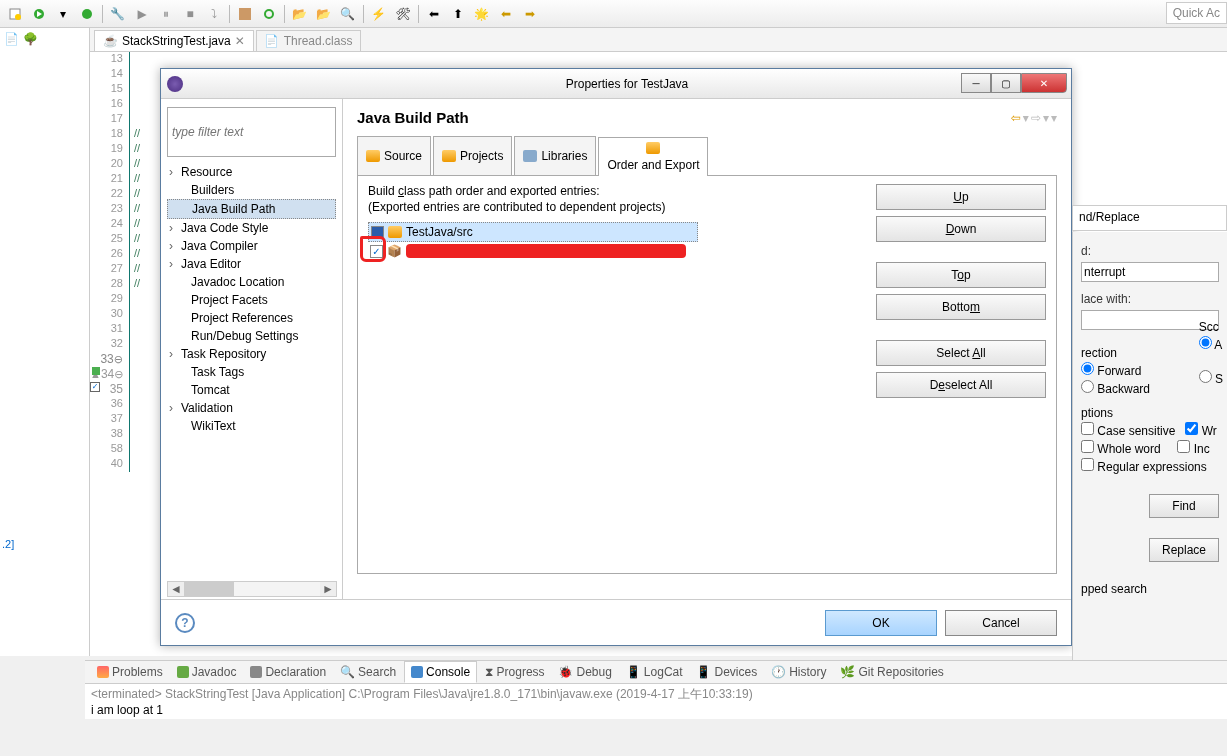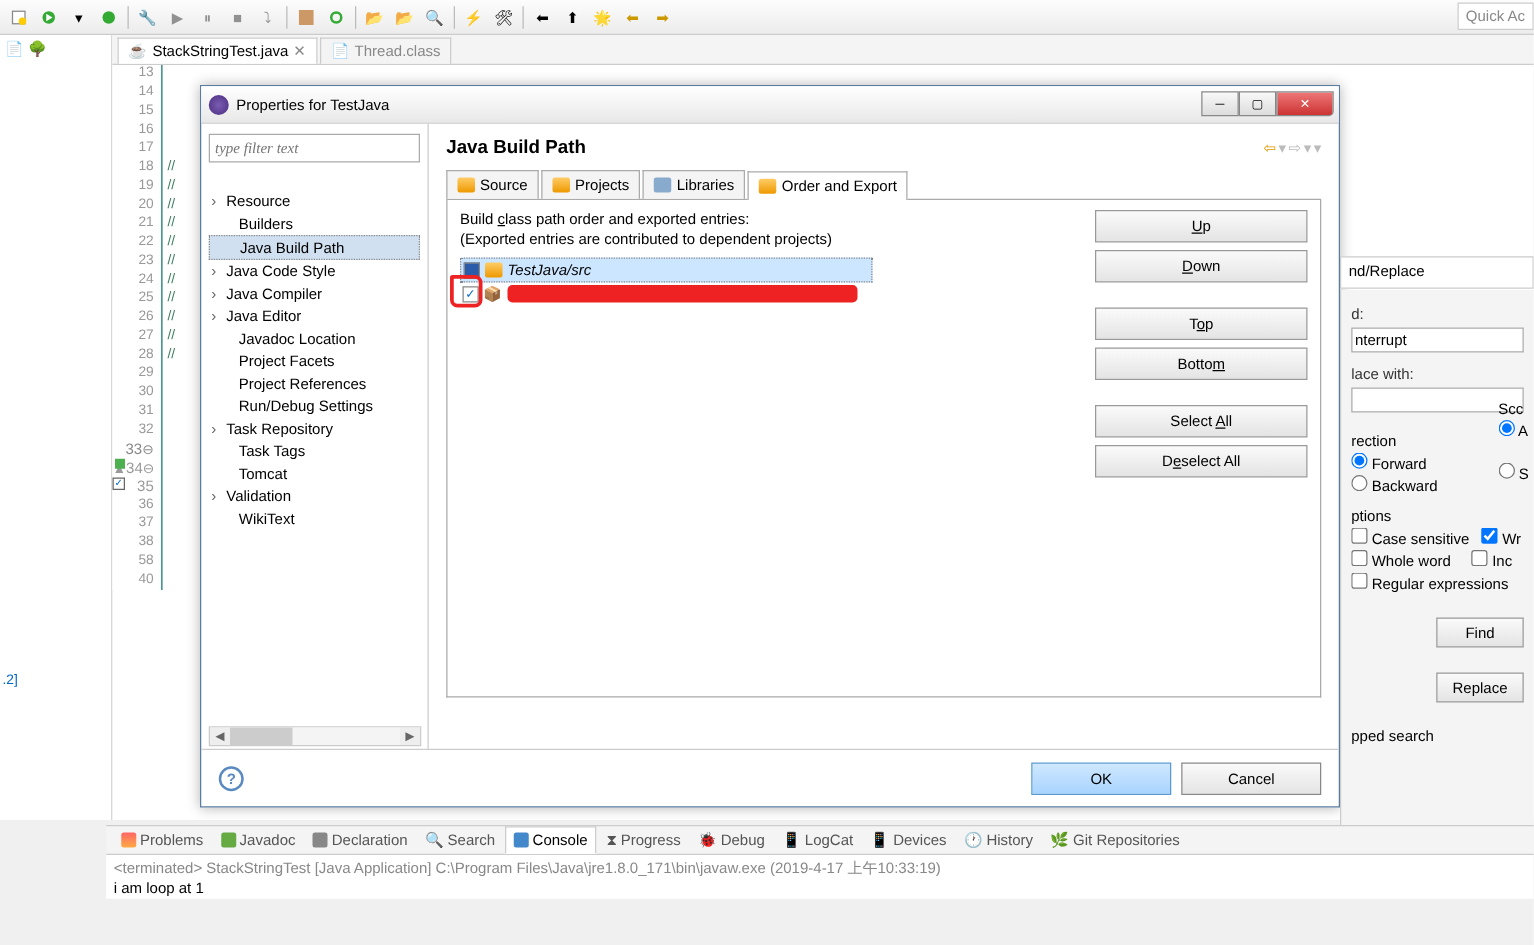--- a/index.html
+++ b/index.html
@@ -23,63 +23,63 @@
 
 .gutter { position: absolute; left: 0; top: 24px; width: 40px; background: #fff; border-right: 1px solid #0f766e; }
 .gutter .ln { height: 15px; text-align: right; padding-right: 6px; color: #999; font-size: 11px; position: relative; }
 .code-col { position: absolute; left: 44px; top: 24px; }
 .code-col .cl { height: 15px; color: #3f7f5f; font-size: 11px; }
 .marker-green { width: 8px; height: 8px; background: #4caf50; display: inline-block; position: absolute; left: 2px; }
 .marker-check { width: 10px; height: 10px; border: 1px solid #666; background: #fff; display: inline-block; position: absolute; left: 0px; font-size: 8px; text-align: center; line-height: 8px; color: #06c; }
 
 
 .dialog { position: absolute; left: 160px; top: 68px; width: 912px; height: 578px; background: #fff; border: 1px solid #5a7ca0; box-shadow: 0 0 10px rgba(0,0,0,0.3); }
-.dialog-title { height: 30px; background: linear-gradient(#fff, #e8e8e8); display: flex; align-items: center; padding: 0 6px; border-bottom: 1px solid #ccc; }
+.dialog-title { height: 30px; background: linear-gradient(#fff, #e8e8e8); display: flex; align-items: center; padding: 0 6px; border-bottom: 1px solid #ccc; text-align: center; }
 .dialog-title .ico { width: 16px; height: 16px; background: radial-gradient(#7a5cb0, #4a2c80); border-radius: 50%; margin-right: 6px; }
 .dialog-title .txt { flex: 1; }
 .win-btns { display: flex; position: absolute; right: 4px; top: 4px; }
 .win-btn { width: 30px; height: 20px; border: 1px solid #888; background: linear-gradient(#f8f8f8, #ddd); display: flex; align-items: center; justify-content: center; font-size: 10px; cursor: pointer; }
 .win-btn.close { background: linear-gradient(#e77, #c33); color: #fff; width: 46px; border-radius: 0 0 4px 0; }
 
 .dialog-body { display: flex; height: 500px; }
 .dialog-nav { width: 182px; border-right: 1px solid #ccc; padding: 8px 6px; }
-.filter-input { width: 100%; border: 1px solid #aaa; padding: 3px 4px; color: #888; font-style: italic; margin-bottom: 22px; font-family: Liberation Serif, serif; }
+.filter-input { width: 100%; border: 1px solid #aaa; padding: 17px 4px; color: #888; font-style: italic; margin-bottom: 6px; }
 .nav-item { padding: 2px 4px 2px 14px; cursor: pointer; white-space: nowrap; overflow: hidden; position: relative; }
 .nav-item.expandable::before { content: '›'; position: absolute; left: 2px; color: #666; }
 .nav-item.selected { background: #d0e0f0; border: 1px dotted #888; }
 .nav-item.indent { padding-left: 24px; }
 .red-underline { border-bottom: 2px solid #e22; }
 .nav-scroll { position: absolute; bottom: 48px; left: 6px; width: 170px; height: 16px; border: 1px solid #ccc; display: flex; }
 .nav-scroll .arr { width: 16px; background: #eee; text-align: center; line-height: 14px; color: #666; }
 .nav-scroll .track { flex: 1; background: #f4f4f4; }
 .nav-scroll .thumb { width: 50px; height: 100%; background: #ccc; }
 
 .dialog-content { flex: 1; padding: 10px 14px; position: relative; }
 .page-header { display: flex; align-items: center; justify-content: space-between; margin-bottom: 10px; }
 .page-header h2 { font-size: 15px; font-weight: bold; }
 .nav-arrows { display: flex; gap: 2px; }
 .nav-arrows span { font-size: 12px; color: #d90; cursor: pointer; }
 .nav-arrows .dim { color: #bbb; }
 
 .tab-row { display: flex; border-bottom: 1px solid #aaa; }
 .content-tab { padding: 4px 8px; border: 1px solid #aaa; border-bottom: none; background: #f4f4f4; margin-right: 2px; display: flex; align-items: center; gap: 4px; cursor: pointer; }
-.content-tab.active { background: #fff; position: relative; top: 1px; }
+.content-tab.active { background: #fff; position: relative; top: 1px; flex-direction: column; }
 .content-tab .ico { width: 14px; height: 12px; display: inline-block; }
 .ico-folder { background: linear-gradient(#fc6, #e90); border-radius: 2px; }
 .ico-proj { background: linear-gradient(#fc6, #e90); border-radius: 2px; }
 .ico-lib { background: #8ac; border-radius: 2px; }
 .ico-order { background: linear-gradient(#fc6, #e90); border-radius: 2px; position: relative; }
 
 .tab-body { border: 1px solid #aaa; border-top: none; height: 398px; padding: 8px 10px; display: flex; gap: 24px; }
 .list-area { flex: 1; }
 .desc { margin-bottom: 2px; }
 .desc2 { margin-bottom: 8px; }
 .list-box { }
 .list-row { display: flex; align-items: center; gap: 4px; padding: 2px; }
-.list-row.selhl { background: #cde6ff; border: 1px dotted #888; width: 330px; font-style: italic; }
+.list-row.selhl { background: #cde6ff; border: 1px dotted #888; width: 330px; }
 .chk { width: 13px; height: 13px; border: 1px solid #888; background: #fff; display: inline-flex; align-items: center; justify-content: center; font-size: 10px; color: #06c; }
 .chk.blue-filled { background: #2a5caa; }
 .redacted { width: 280px; height: 14px; background: #e22; border-radius: 4px; position: relative; }
 .red-circle { position: absolute; left: -8px; top: -6px; width: 26px; height: 26px; border: 3px solid #e22; border-radius: 6px; border-top-left-radius: 2px; }
 
 .btn-col { width: 170px; display: flex; flex-direction: column; gap: 6px; }
 .btn-col button { height: 26px; border: 1px solid #999; background: linear-gradient(#fafafa, #e4e4e4); cursor: pointer; }
 .btn-col .gap { height: 8px; }
 
 .dialog-footer { height: 46px; border-top: 1px solid #ccc; display: flex; align-items: center; padding: 0 14px; }

